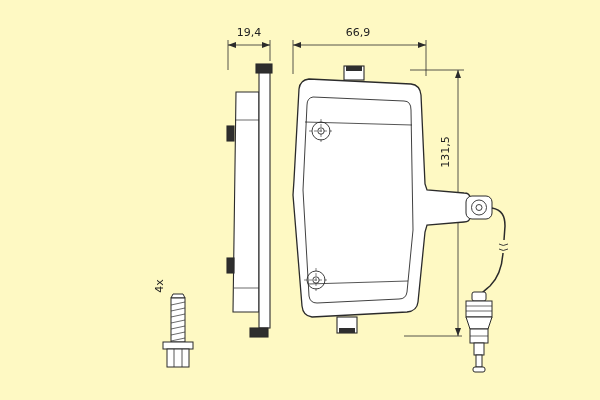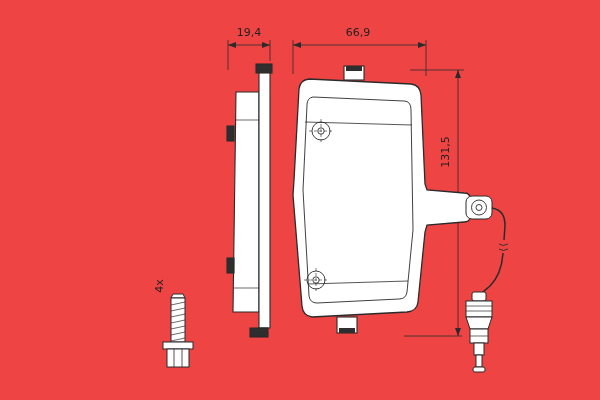--- a/index.html
+++ b/index.html
@@ -1,19 +1,19 @@
 <!DOCTYPE html>
 <html><head>
 <meta charset="utf-8">
 <style>
   html,body{margin:0;padding:0;background:#ffffff;}
   .canvas{
     position:relative;
     width:600px;height:400px;
-    background:#ef4444;
+    background:#fef9c3;
     overflow:hidden;
     font-family:"DejaVu Sans", sans-serif;
   }
   svg{position:absolute;top:0;left:0;}
   .dim-text{
     font-family:"DejaVu Sans", sans-serif;
     font-size:11px;
     fill:#222222;
   }
 </style>

